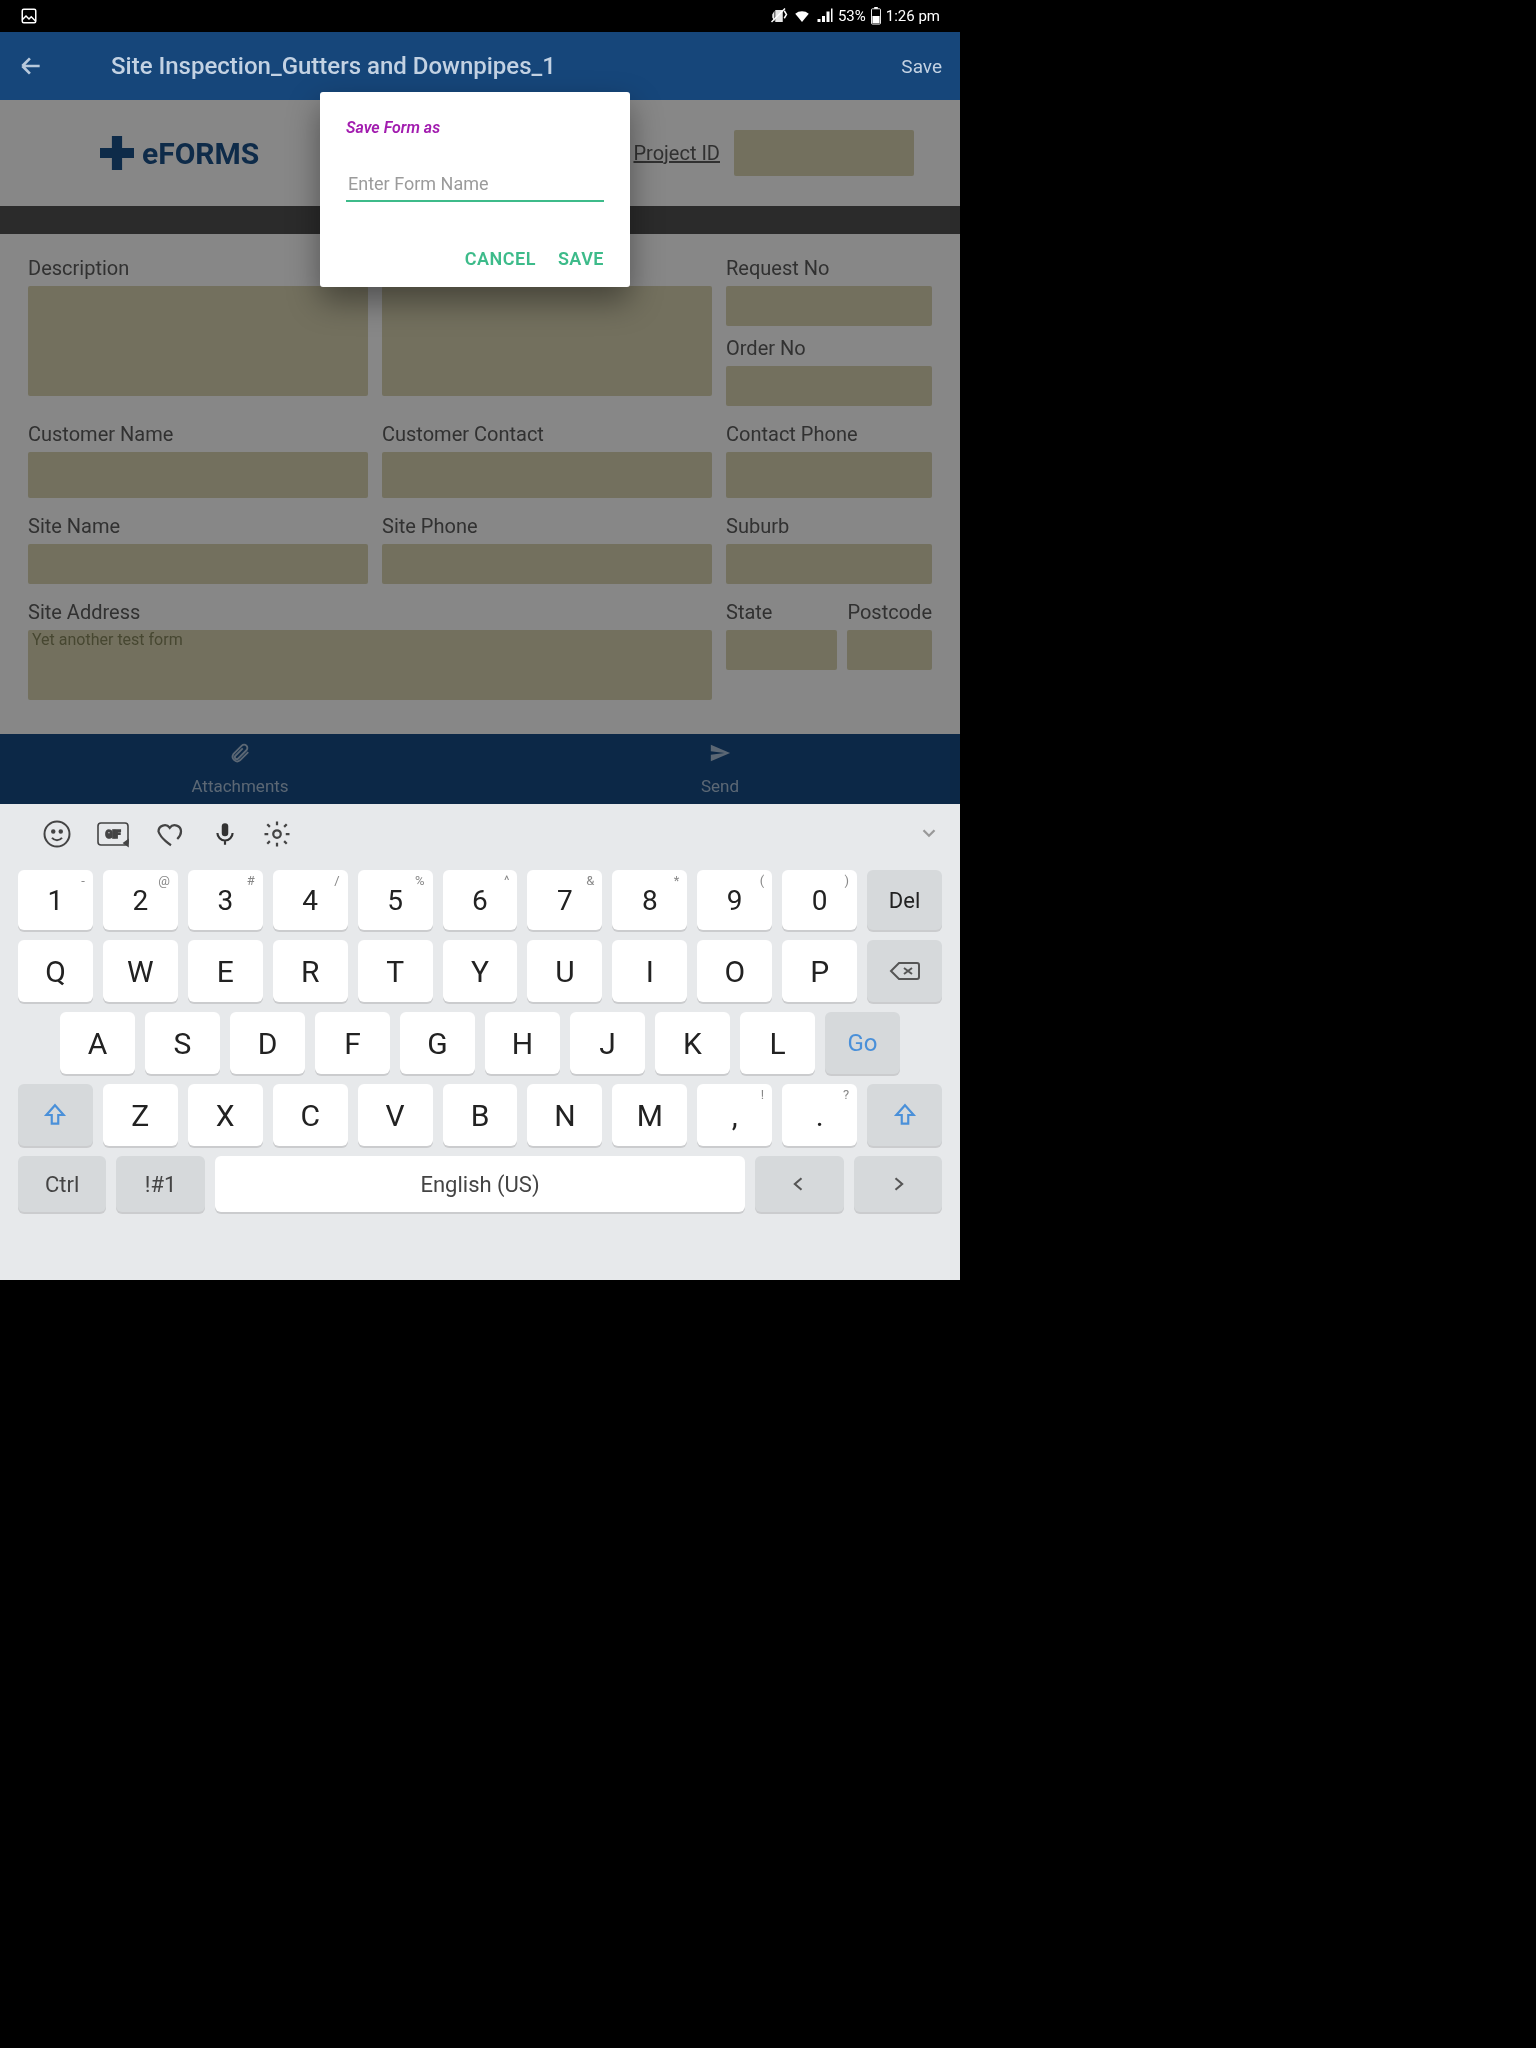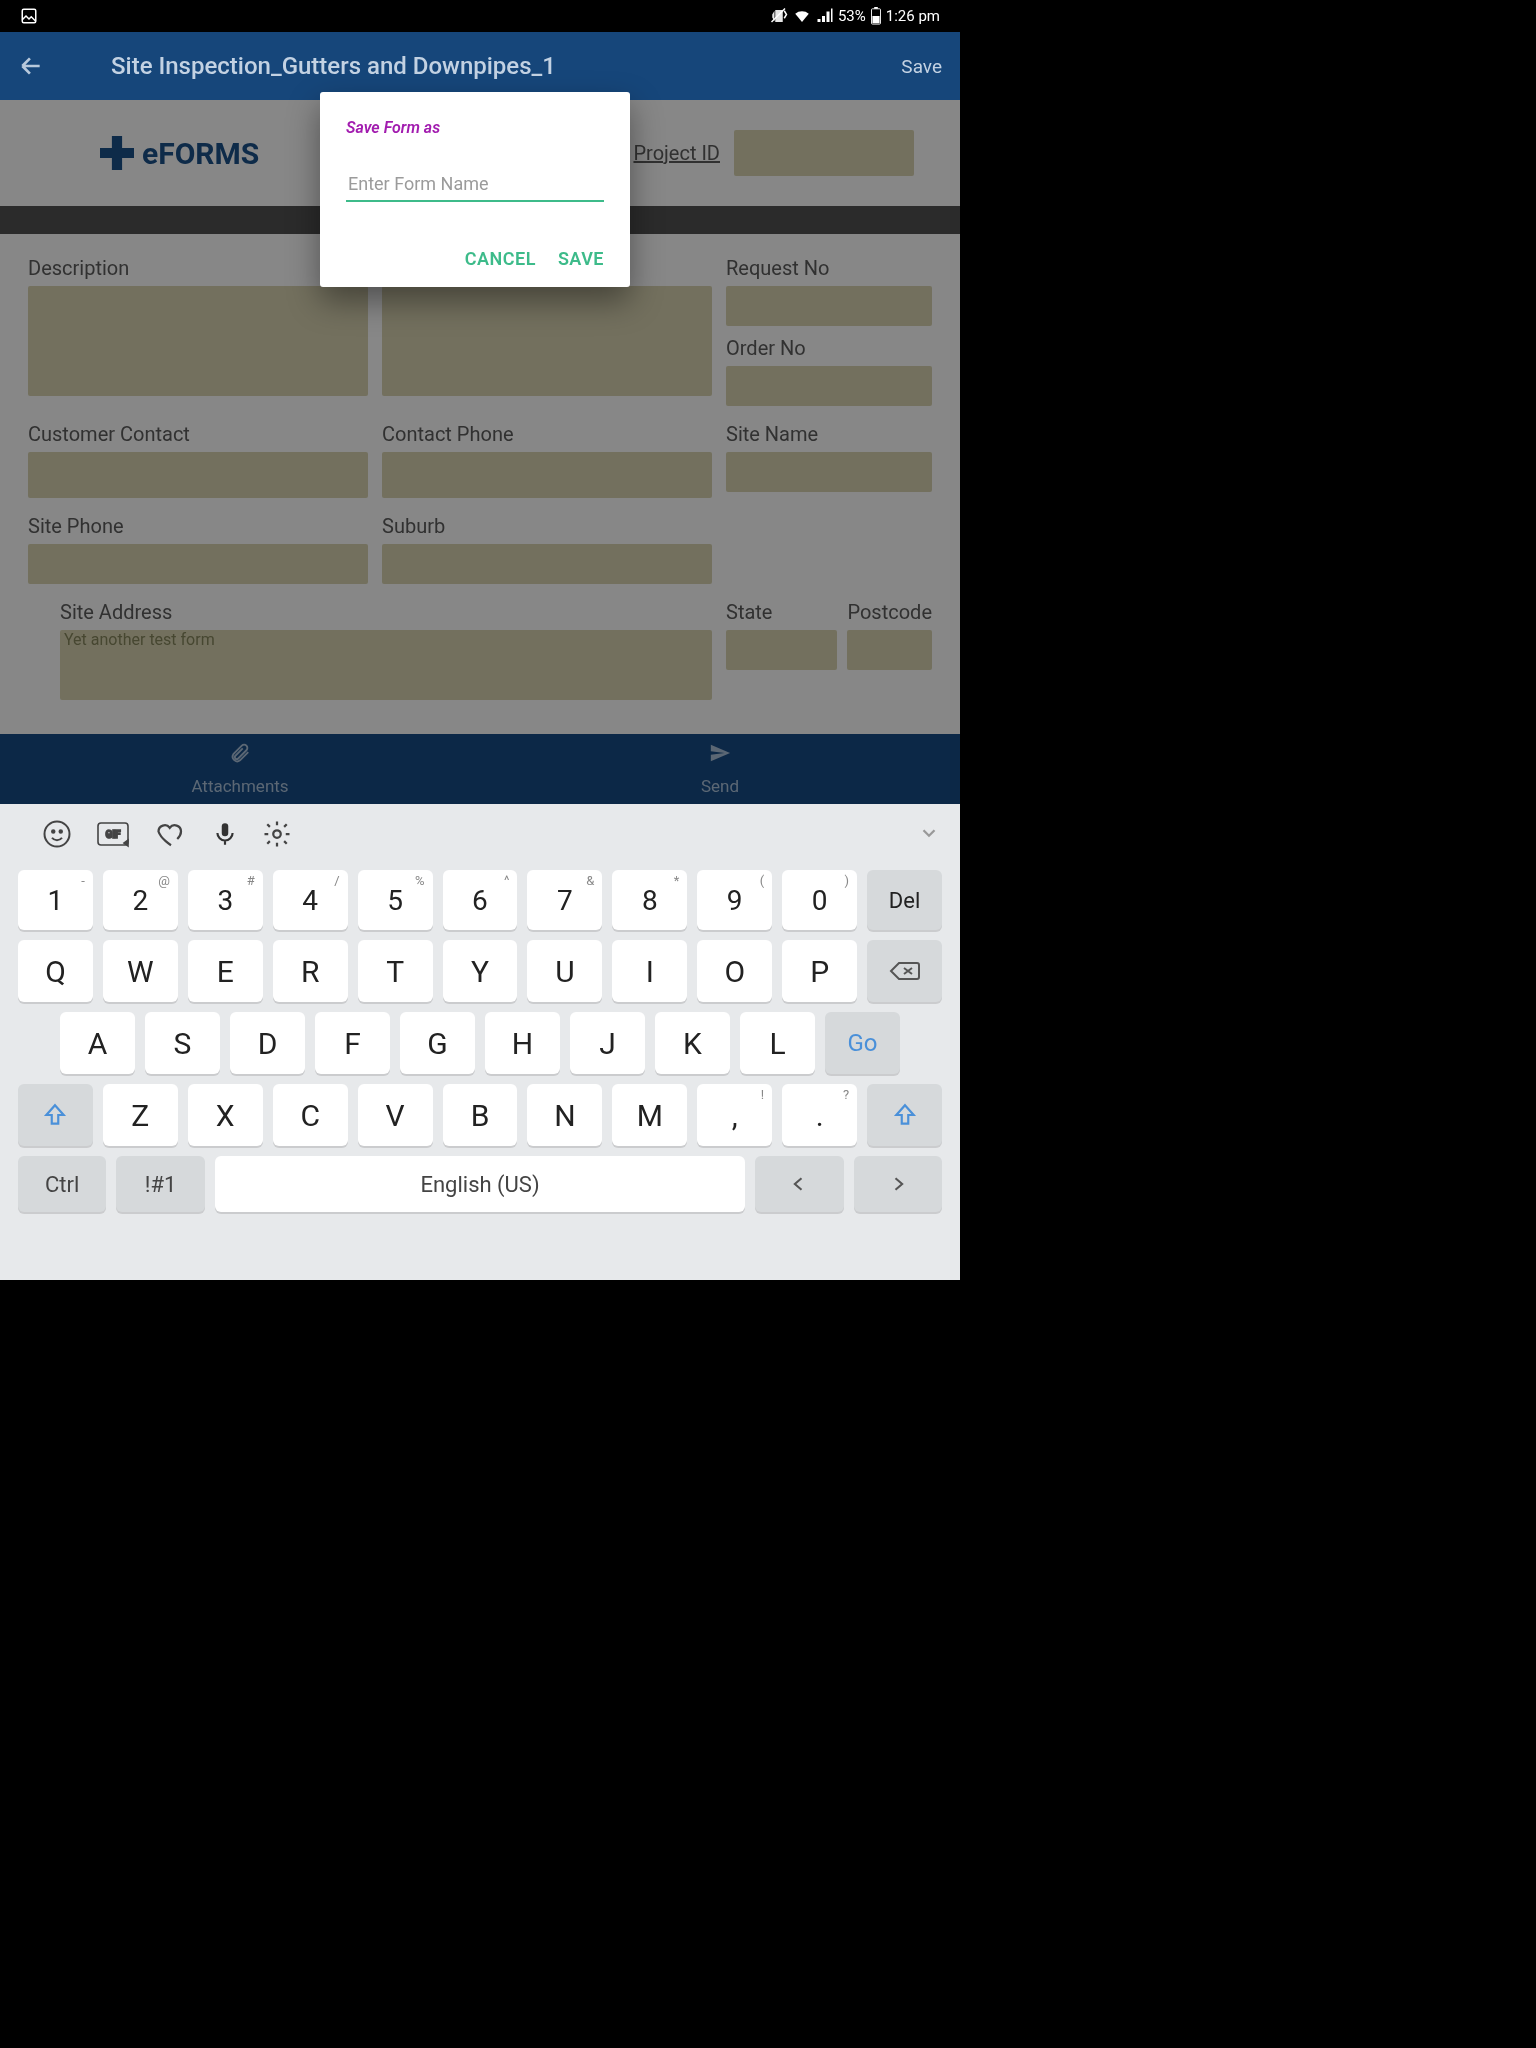--- a/index.html
+++ b/index.html
@@ -29,21 +29,21 @@
   .projid-box { width: 180px; height: 46px; background: #c6c2a2; border-radius: 2px; }
 
   .dark-band { height: 28px; background: #4a4a4a; margin: 10px 0 16px; }
 
   .form-grid { padding: 0 28px; display: grid; grid-template-columns: 340px 330px 1fr; gap: 10px 14px; }
   .field { display: flex; flex-direction: column; }
   .fl { font-size: 20px; color: #555; margin: 6px 0; }
   .inp { background: #c6c2a2; border-radius: 2px; height: 46px; }
   .tall { height: 110px; }
   .mid { height: 70px; }
-  .c2 { grid-column: span 2; margin-left: 32px; }
+  .c2 { grid-column: span 2; }
   .siteaddr { position: relative; }
   .siteaddr .placeholder-text { position: absolute; left: 4px; top: 36px; font-size: 16px; color: #7a7a55; }
 
   
   .action-bar { position: absolute; bottom: 476px; left: 0; right: 0; height: 70px; background: #16467a; display: flex; color: #9db2c9; }
   .action-btn { flex: 1; display: flex; flex-direction: column; align-items: center; justify-content: center; gap: 12px; font-size: 17px; }
   .action-btn svg { width: 22px; height: 22px; }
 
   
   .dialog { position: absolute; z-index: 10; top: 92px; left: 320px; width: 310px; background: #fff; border-radius: 3px; box-shadow: 0 14px 32px rgba(0,0,0,0.4); padding: 26px 26px 18px; }
@@ -153,20 +153,24 @@
         <div class="inp tall"></div>
       </div>
       <div class="field">
         <div class="fl">Request No</div>
         <div class="inp" style="height:40px"></div>
         <div class="fl" style="margin-top:10px">Order No</div>
         <div class="inp" style="height:40px"></div>
       </div>
 
       <div class="field">
+        <div class="fl">Customer Name</div>
+        <div class="inp"></div>
+      </div>
+      <div class="field">
         <div class="fl">Customer Contact</div>
         <div class="inp"></div>
       </div>
       <div class="field">
         <div class="fl">Contact Phone</div>
         <div class="inp"></div>
       </div>
 
       <div class="field">
         <div class="fl">Site Name</div>

